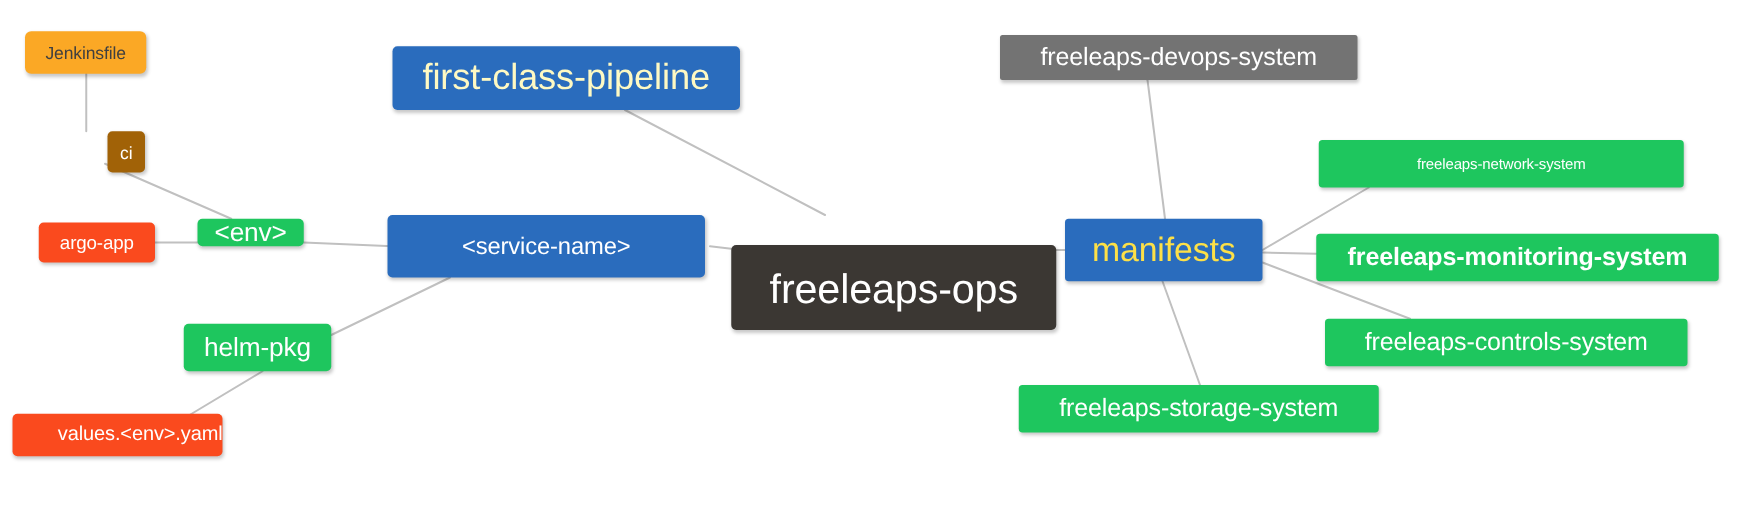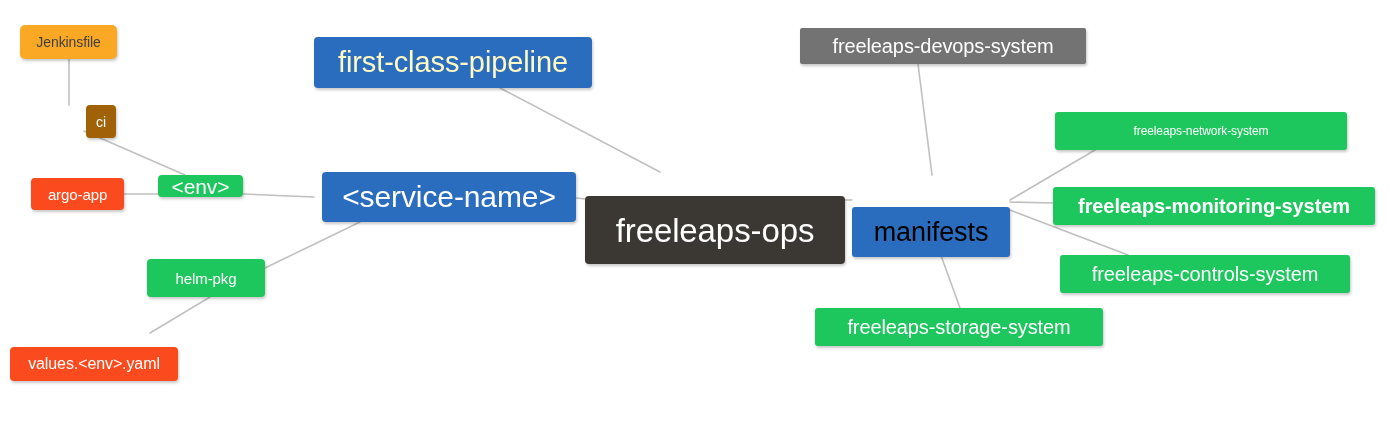--- a/index.html
+++ b/index.html
@@ -69,36 +69,36 @@
       </div>
       <div class="node" style="left: 54px; top: 105px; width: 30px; height: 33px; background: #a16207; border-radius: 4px; font-size: 14px; color: rgb(255, 255, 255); margin-left: 32px;">
         <span class="node-label">ci</span>
       </div>
       <div class="node" style="left: 31px; top: 178px; width: 93px; height: 32px; background: rgb(250, 74, 30); border-radius: 4px; font-size: 15px; color: rgb(255, 255, 255);">
         <span class="node-label">argo-app</span>
       </div>
       <div class="node" style="left: 158px; top: 175px; width: 85px; height: 22px; background: rgb(30, 198, 94); border-radius: 4px; font-size: 21px; color: rgb(255, 255, 255);">
         <span class="node-label">&lt;env&gt;</span>
       </div>
-      <div class="node" style="left: 147px; top: 259px; width: 118px; height: 38px; background: rgb(30, 198, 94); border-radius: 4px; font-size: 15px; color: rgb(255, 255, 255);">
+      <div class="node" style="left: 147px; top: 259px; width: 118px; height: 38px; background: rgb(30, 198, 94); border-radius: 4px; font-size: 21px; color: rgb(255, 255, 255);">
         <span class="node-label">helm-pkg</span>
       </div>
-      <div class="node" style="left: 10px; top: 347px; width: 168px; height: 34px; background: rgb(250, 74, 30); border-radius: 4px; font-size: 16px; color: rgb(255, 255, 255);">
+      <div class="node" style="left: 10px; top: 331px; width: 168px; height: 34px; background: rgb(250, 74, 30); border-radius: 4px; font-size: 16px; color: rgb(255, 255, 255); justify-content: flex-end;">
         <span class="node-label">values.&lt;env&gt;.yaml</span>
       </div>
       <div class="node" style="left: 314px; top: 37px; width: 278px; height: 51px; background: rgb(42, 108, 189); border-radius: 4px; font-size: 29px; color: #fef9c3;">
         <span class="node-label">first-class-pipeline</span>
       </div>
-      <div class="node" style="left: 322px; top: 172px; width: 254px; height: 50px; background: rgb(42, 108, 189); border-radius: 4px; font-size: 30px; color: rgb(255, 255, 255);">
+      <div class="node" style="left: 310px; top: 172px; width: 254px; height: 50px; background: rgb(42, 108, 189); border-radius: 4px; font-size: 19px; color: rgb(255, 255, 255);">
         <span class="node-label">&lt;service-name&gt;</span>
       </div>
       <div class="node" style="left: 585px; top: 172px; width: 260px; height: 68px; background: rgb(59, 55, 51); border-radius: 4px; font-size: 33px; color: rgb(255, 255, 255); margin-top: 24px;">
         <span class="node-label">freeleaps-ops</span>
       </div>
-      <div class="node" style="left: 852px; top: 175px; width: 158px; height: 50px; background: rgb(42, 108, 189); border-radius: 3px; font-size: 27px; color: #000000; margin-top: 32px;">
+      <div class="node" style="left: 852px; top: 175px; width: 158px; height: 50px; background: rgb(42, 108, 189); border-radius: 3px; font-size: 27px; color: #fde047;">
         <span class="node-label">manifests</span>
       </div>
       <div class="node" style="left: 800px; top: 28px; width: 286px; height: 36px; background: #737373; border-radius: 2px; font-size: 20px; color: rgb(255, 255, 255); justify-content: center;">
         <span class="node-label">freeleaps-devops-system</span>
       </div>
       <div class="node" style="left: 1055px; top: 112px; width: 292px; height: 38px; background: rgb(30, 198, 94); border-radius: 3px; font-size: 12px; color: rgb(255, 255, 255);">
         <span class="node-label">freeleaps-network-system</span>
       </div>
       <div class="node" style="left: 1053px; top: 187px; width: 322px; height: 38px; background: rgb(30, 198, 94); border-radius: 3px; font-size: 20px; color: rgb(255, 255, 255); font-weight: bold;">
         <span class="node-label">freeleaps-monitoring-system</span>

